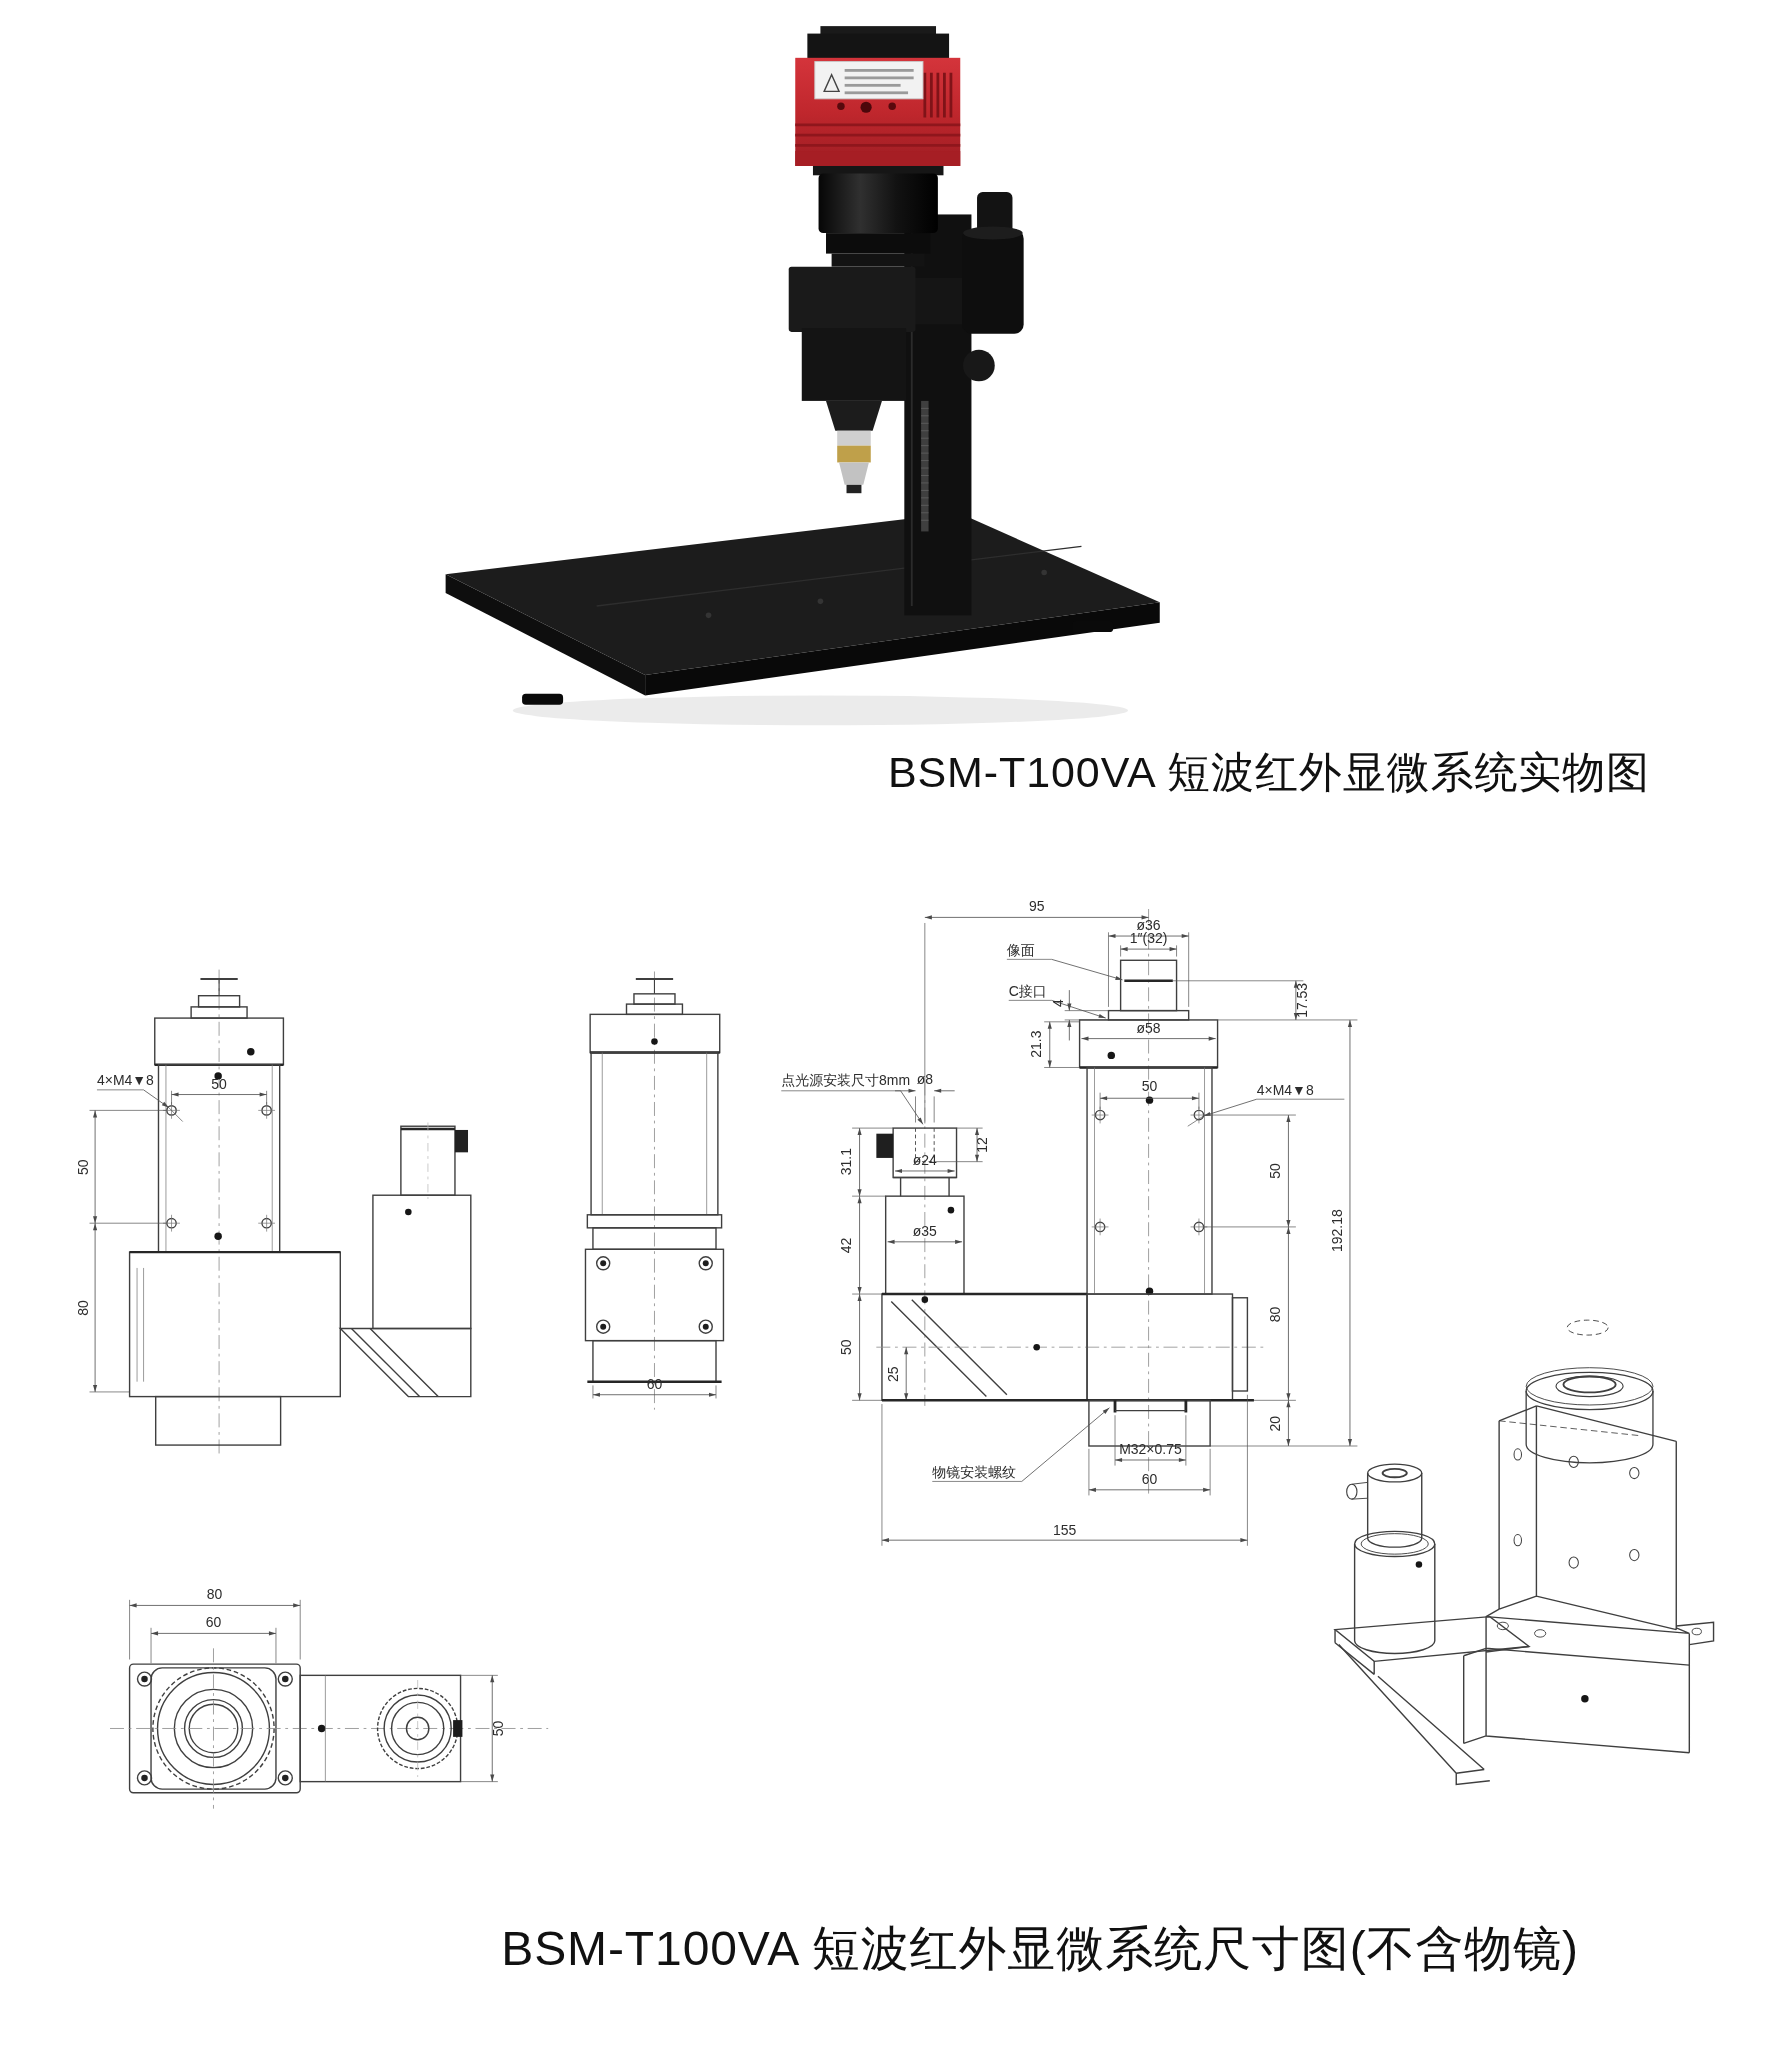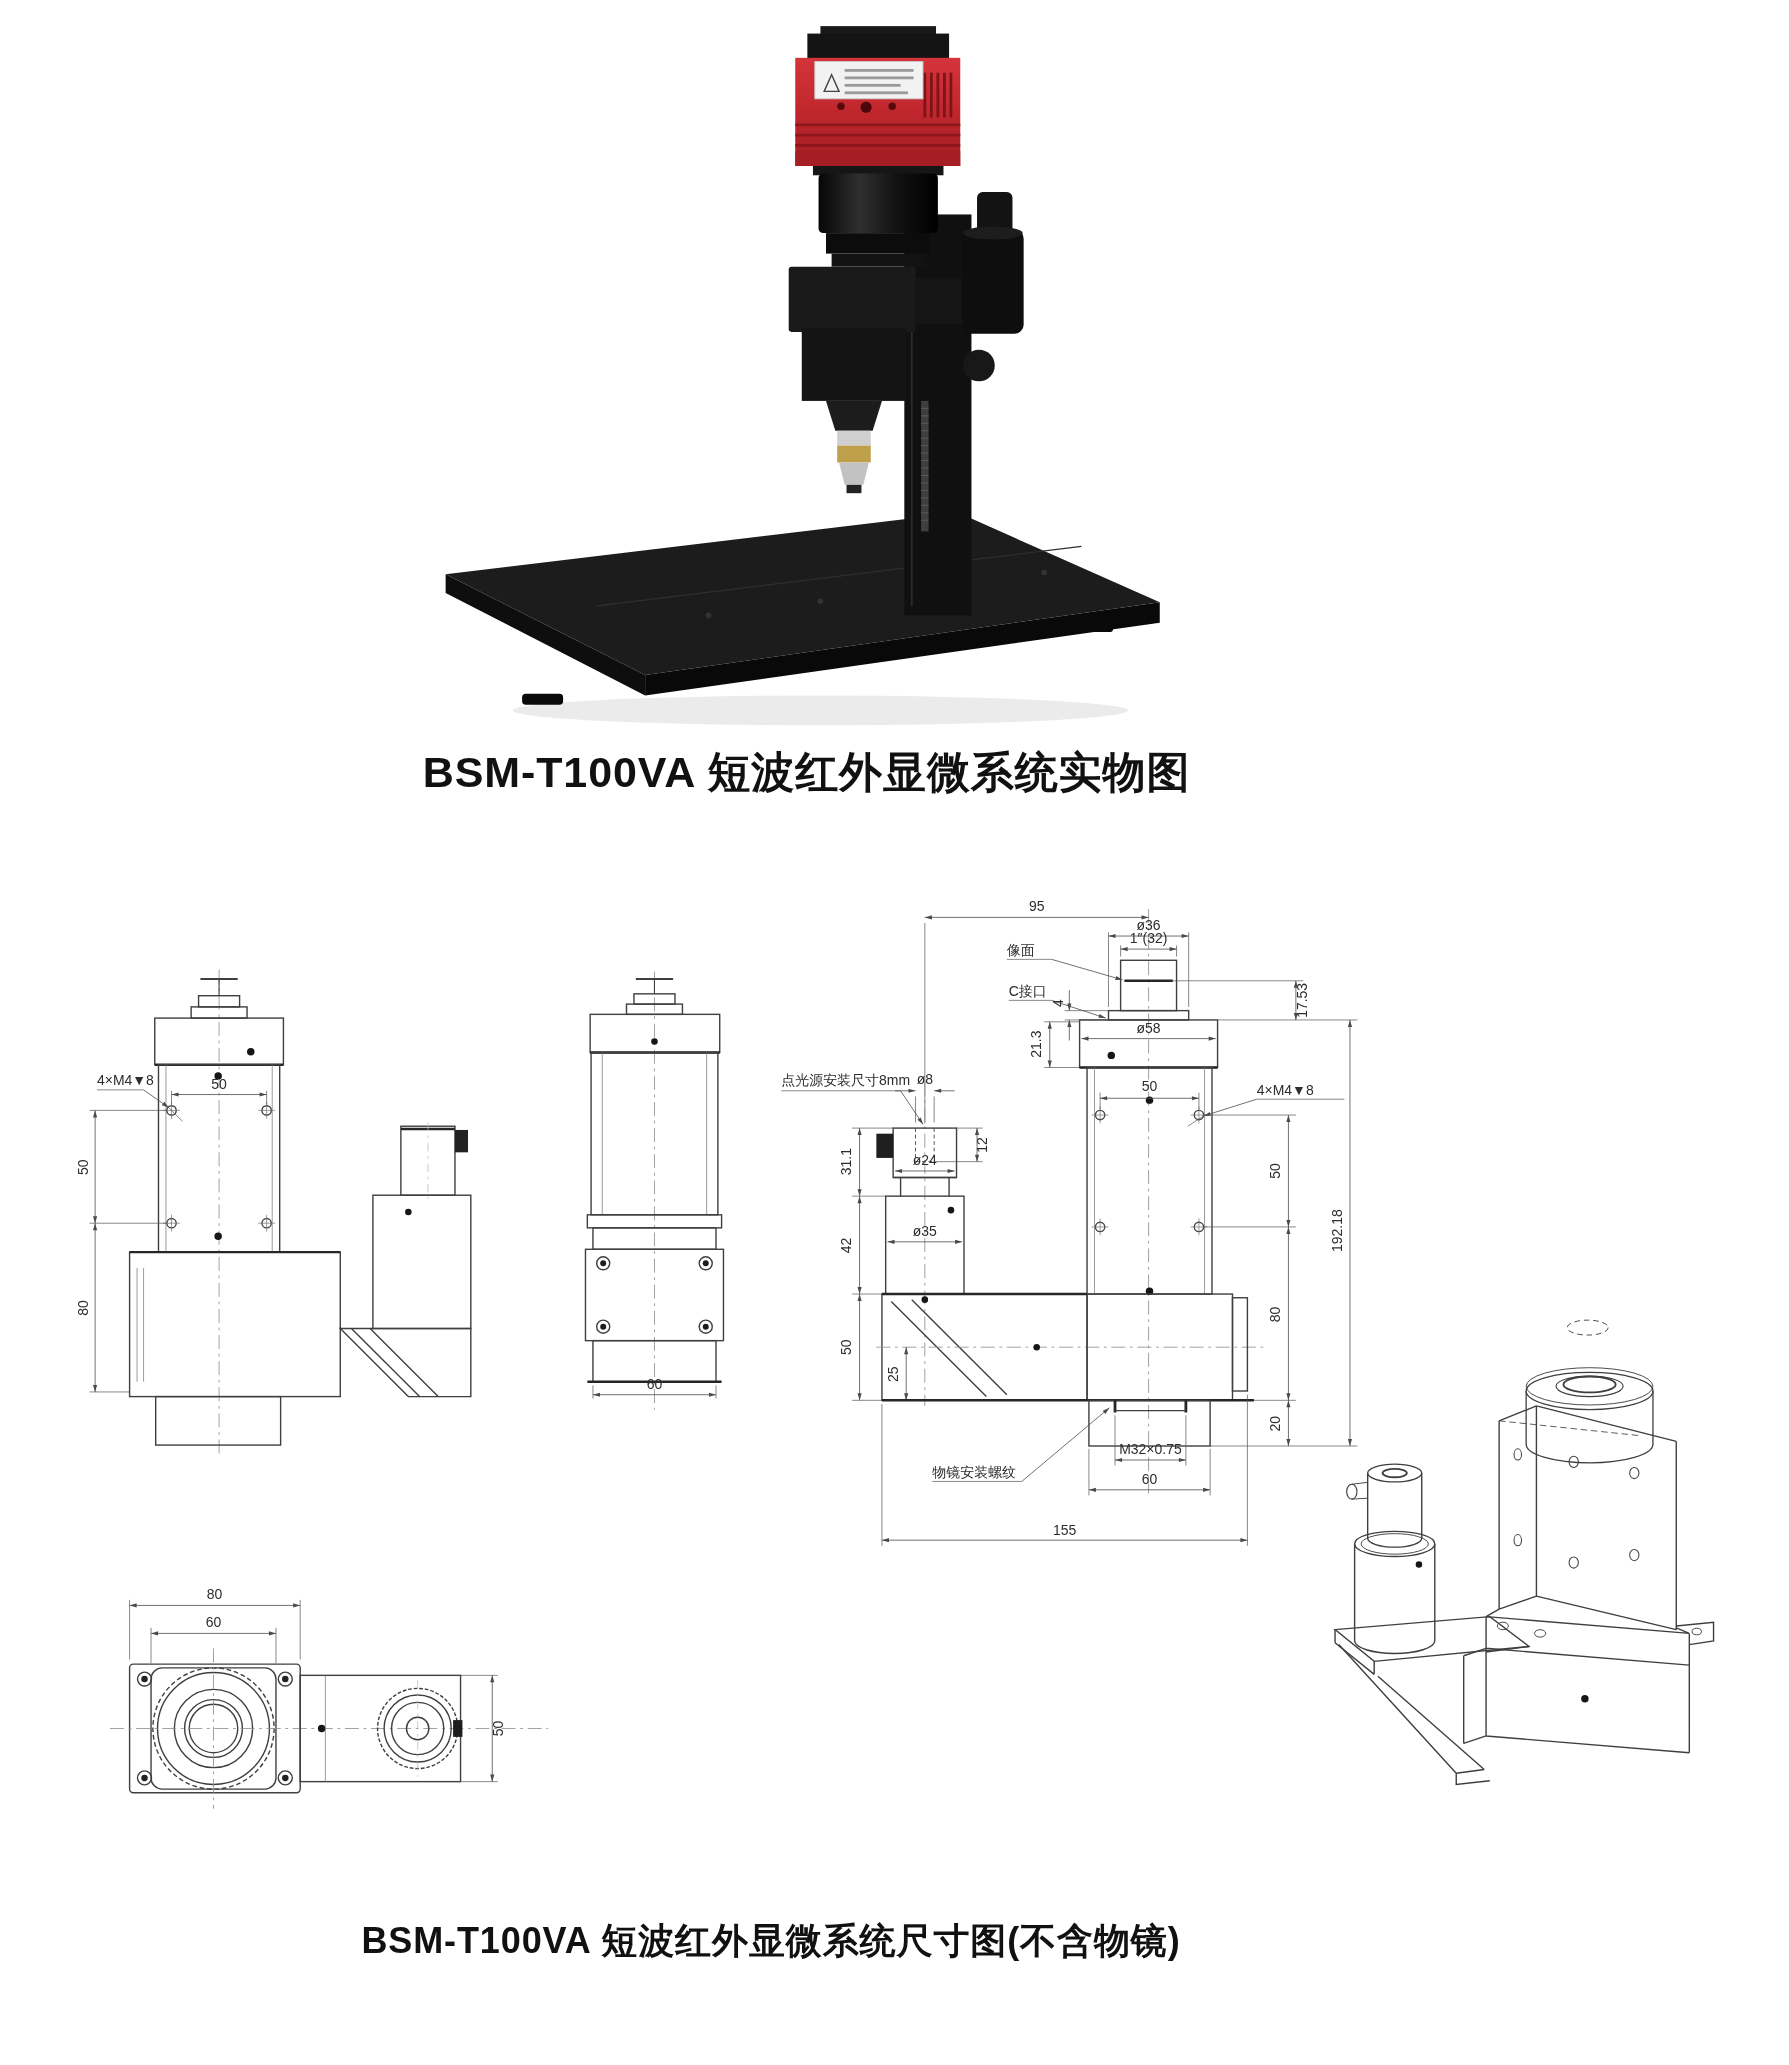--- a/index.html
+++ b/index.html
@@ -1,21 +1,21 @@
 <!DOCTYPE html>
 <html style="font-size:15px"><head>
 <meta charset="utf-8">
 <style>
   html,body{margin:0;padding:0;background:#ffffff;}
   .page{position:relative;width:1790px;height:2066px;background:#fff;overflow:hidden;
         font-family:"Liberation Sans",sans-serif;}
-  .caption{position:absolute;text-align:center;color:#111;font-weight:bold;
-           font-family:"Liberation Sans",sans-serif;letter-spacing:0.9px;}
+  .caption{position:absolute;text-align:right;color:#111;font-weight:normal;
+           font-family:"Liberation Sans",sans-serif;letter-spacing:0.9px;padding-left:37px;}
   .caption-photo{left:0;top:744px;width:1613px;font-size:43px;}
-  .caption-dims{left:0;top:1917px;width:1542px;font-size:36px;}
+  .caption-dims{left:0;top:1917px;width:1542px;font-size:48px;}
   svg{position:absolute;left:0;top:0;}
   
   .ol{fill:none;stroke:#3f3f3f;stroke-width:1.5;}
   .thin{fill:none;stroke:#7a7a7a;stroke-width:0.8;}
   .thk{fill:none;stroke:#262626;stroke-width:2.6;}
   .cl{fill:none;stroke:#8f8f8f;stroke-width:0.9;stroke-dasharray:15 5 3 5;}
   .cld{fill:none;stroke:#b9b9b9;stroke-width:0.8;stroke-dasharray:9 5 3 5;}
   .dl{fill:none;stroke:#555;stroke-width:0.9;}
   .ex{fill:none;stroke:#555;stroke-width:0.75;}
   .hd{fill:none;stroke:#4a4a4a;stroke-width:1;stroke-dasharray:4 3;}

